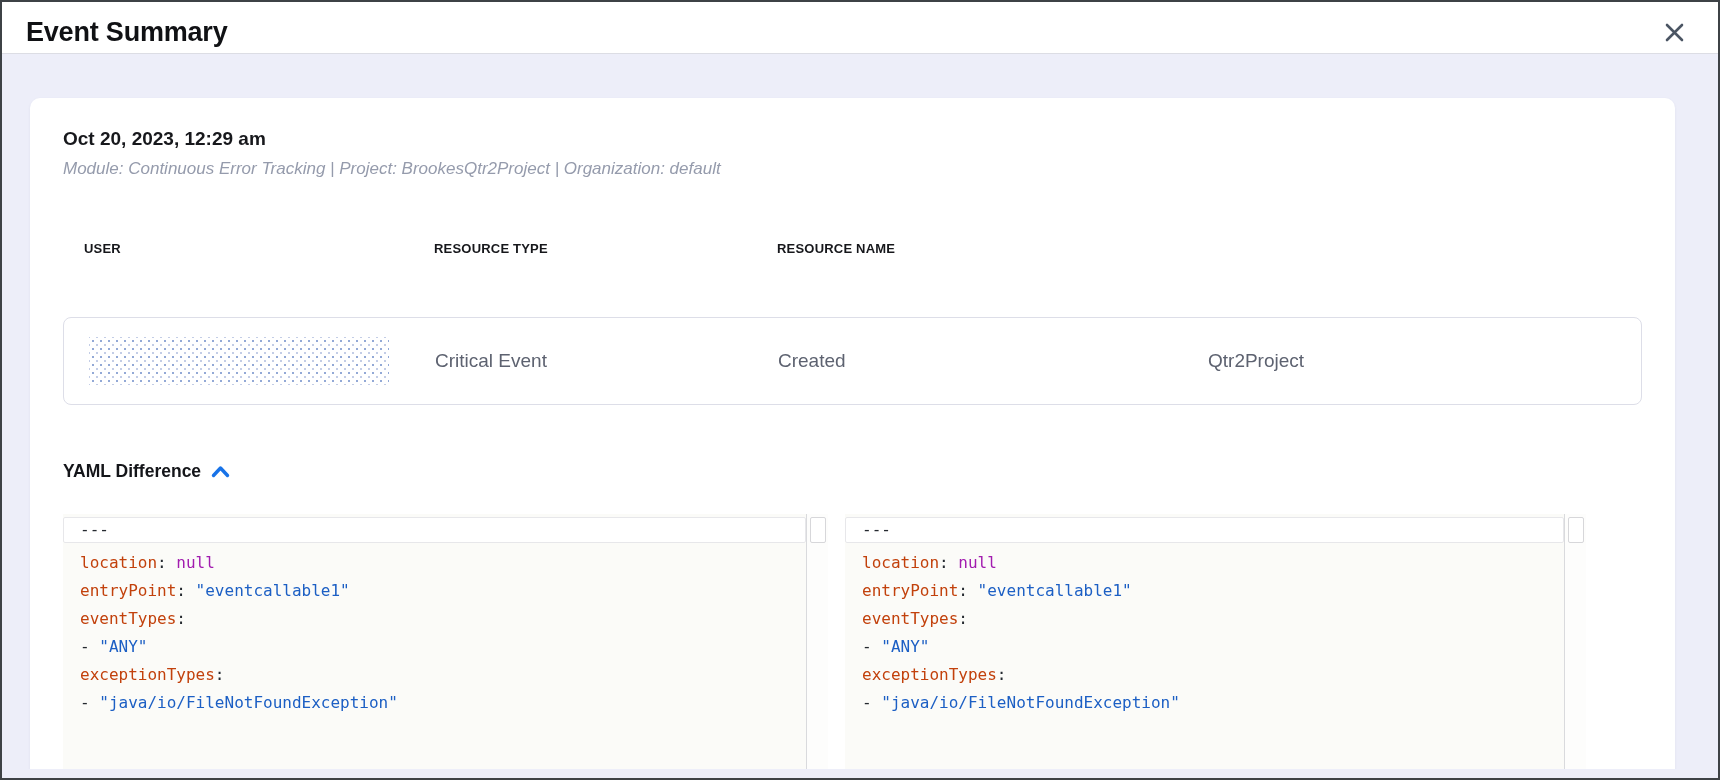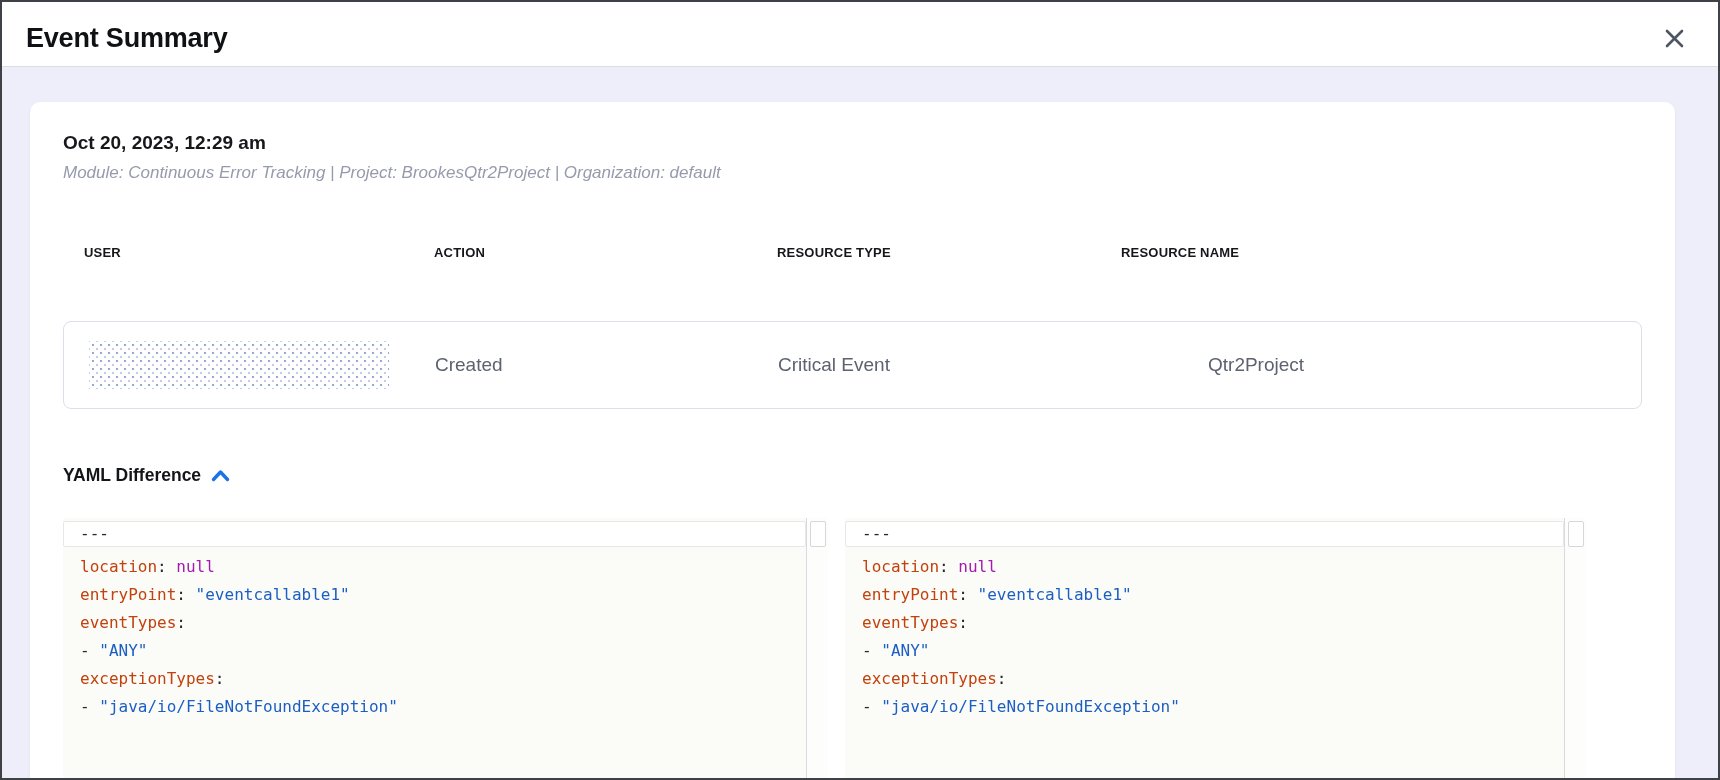--- a/index.html
+++ b/index.html
@@ -7,37 +7,37 @@
 
   .frame {
     width:1720px; height:780px;
     border:2px solid #3e4246;
     background:#edeef9;
     overflow:hidden;
   }
 
   
   .modal-header {
-    height:65px; background:#ffffff;
+    height:52px; background:#ffffff;
     border-bottom:1px solid #dcdde4;
     display:flex; align-items:center; justify-content:space-between;
     padding:9px 26px 0 24px;
   }
   .modal-title {
     font-size:27px; font-weight:700; color:#101114; letter-spacing:-0.2px;
   }
   .close-btn {
     background:none; border:none; cursor:pointer;
     width:36px; height:36px; display:flex; align-items:center; justify-content:center;
   }
 
   
   .modal-body {
     height:715px;
-    padding:35px 43px 0 28px;
+    padding:44px 43px 0 28px;
     overflow:hidden;
   }
   .card {
     background:#ffffff;
     border-radius:10px;
     box-shadow:0 1px 3px rgba(60,60,110,0.07);
     padding:30px 33px;
     min-height:720px;
   }
 
@@ -119,31 +119,30 @@
   </div>
 
   <div class="modal-body">
     <div class="card">
 
       <div class="timestamp">Oct 20, 2023, 12:29 am</div>
       <div class="event-meta">Module: Continuous Error Tracking | Project: BrookesQtr2Project | Organization: default</div>
 
       <div class="tbl-grid table-header">
         <div>USER</div>
-        <div>ACTION</div>
         <div>RESOURCE TYPE</div>
         <div>RESOURCE NAME</div>
       </div>
 
       <div class="tbl-grid table-row">
         <div>
           <div class="redacted"></div>
         </div>
+        <div>Critical Event</div>
         <div>Created</div>
-        <div>Critical Event</div>
         <div class="cell-resource-name">Qtr2Project</div>
       </div>
 
       <div class="yaml-toggle">
         <span>YAML Difference</span>
         <svg width="19" height="13" viewBox="0 0 19 13">
           <polyline points="2.5,10.5 9.5,3 16.5,10.5" fill="none" stroke="#1873e8" stroke-width="3.4" stroke-linecap="round" stroke-linejoin="round"></polyline>
         </svg>
       </div>
 

